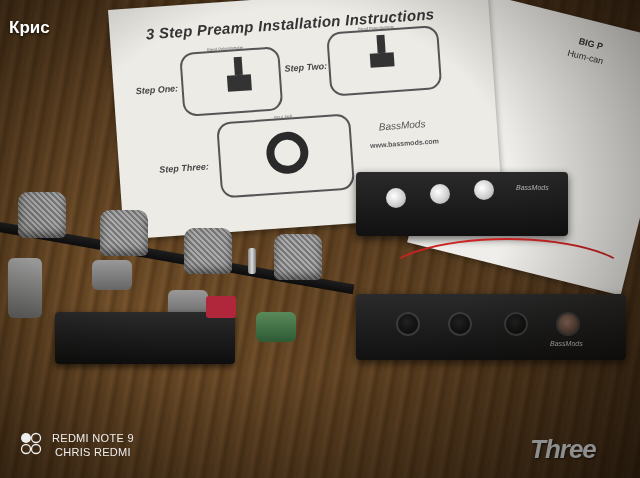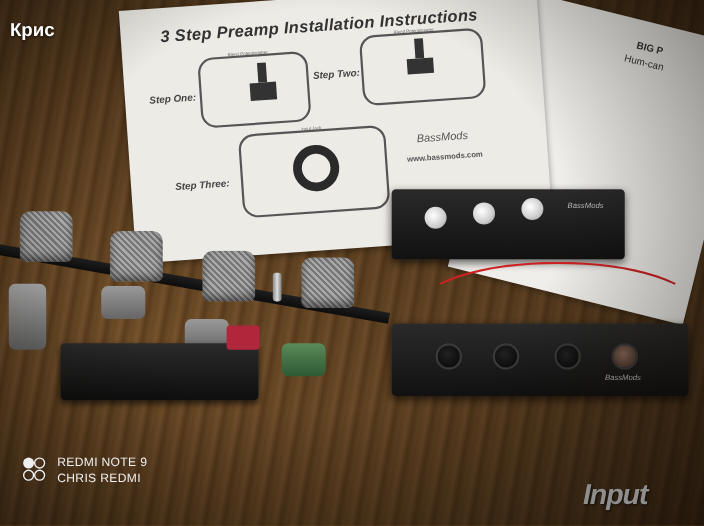--- a/index.html
+++ b/index.html
@@ -30,21 +30,21 @@
   .potbody { position:absolute; width:40px; height:30px; background: linear-gradient(#999,#666); border-radius: 6px; }
   .battery { position:absolute; left:55px; top:312px; width:180px; height:52px; background: linear-gradient(#2a2a2a,#0e0e0e); border-radius:4px; box-shadow: 0 3px 6px rgba(0,0,0,0.6); }
   .pickup { position:absolute; background: linear-gradient(#2a2a2a,#111); border-radius:4px; box-shadow: 0 3px 8px rgba(0,0,0,0.6); }
   .pole { position:absolute; width:20px; height:20px; border-radius:50%; }
   .pole.silver { background: radial-gradient(circle at 40% 40%, #fff, #ccc 60%, #888); }
   .pole.black { background: radial-gradient(circle at 45% 40%, #222, #050505); border: 2px solid #3a3a3a; }
   .pole.copper { background: radial-gradient(circle at 45% 40%, #8a6a5a, #3a2a22); border: 2px solid #3a3a3a; }
   .wire { position:absolute; border: 2px solid #c22; border-radius: 50%; }
   .sig { position:absolute; font-size:7px; font-style: italic; color:#bbb; }
   .overlay-name { position:absolute; left:9px; top:18px; color:#fff; font-size:17px; font-weight:bold; text-shadow: 0 1px 3px rgba(0,0,0,0.8); }
-  .watermark { position:absolute; left:22px; top:414px; color:#eee; font-size:11px; line-height: 14px; letter-spacing: 0.3px; }
+  .watermark { position:absolute; left:22px; top:431px; color:#eee; font-size:11px; line-height: 14px; letter-spacing: 0.3px; text-align: center; }
   .wm-icon { position:absolute; left:-2px; top:1px; width:22px; height:26px; }
   .wm-text { margin-left: 30px; }
   .bazar { position:absolute; left:530px; top:434px; font-size:26px; font-weight:bold; color:#8e8e8e; font-style: italic; letter-spacing:-1px; text-shadow: 1px 1px 2px rgba(0,0,0,0.6); }
 </style>
 </head>
 <body>
 
 <div class="photo">
 
   <div class="sheet2">
@@ -115,14 +115,14 @@
     <svg class="wm-icon" viewBox="0 0 22 26">
       <circle cx="6" cy="6" r="5" fill="#eee"></circle>
       <circle cx="16" cy="6" r="4.5" fill="none" stroke="#eee" stroke-width="1.3"></circle>
       <circle cx="6" cy="17" r="4.5" fill="none" stroke="#eee" stroke-width="1.3"></circle>
       <circle cx="16" cy="17" r="4.5" fill="none" stroke="#eee" stroke-width="1.3"></circle>
     </svg>
     <div class="wm-text">REDMI NOTE 9</div>
     <div class="wm-text">CHRIS REDMI</div>
   </div>
 
-  <div class="bazar">Input</div>
+  <div class="bazar">Three</div>
 </div>
 
 </body></html>

